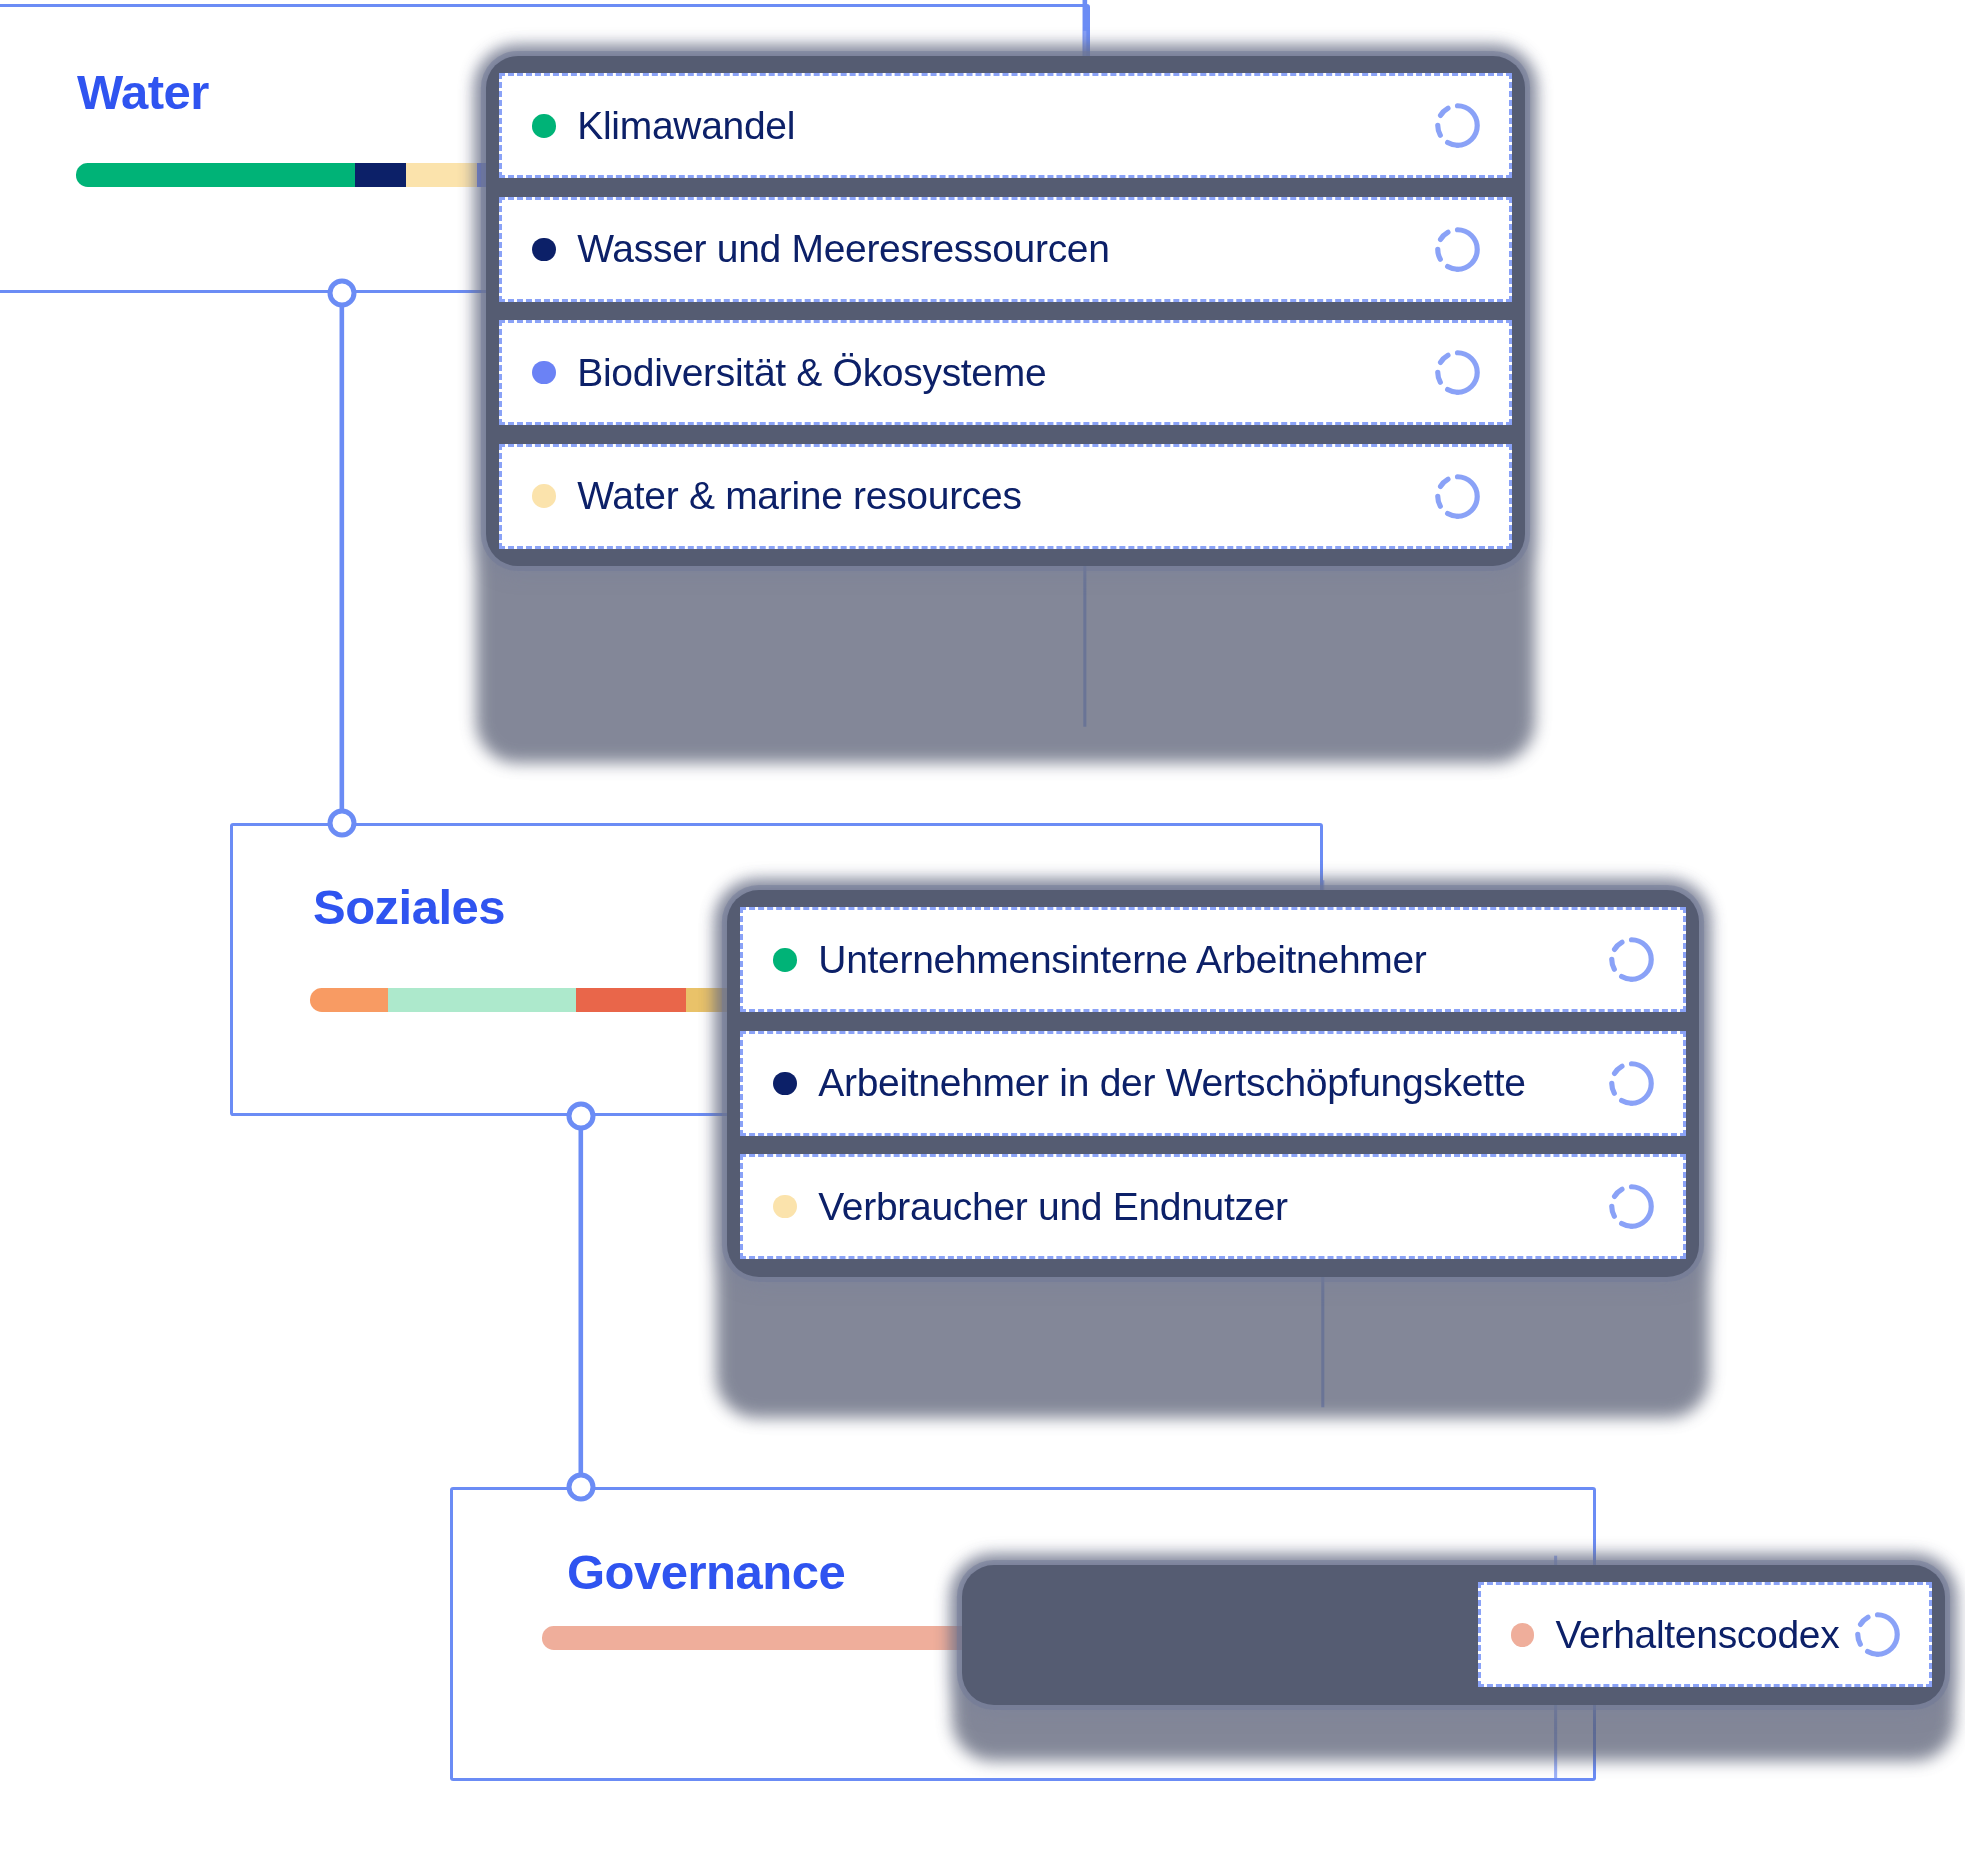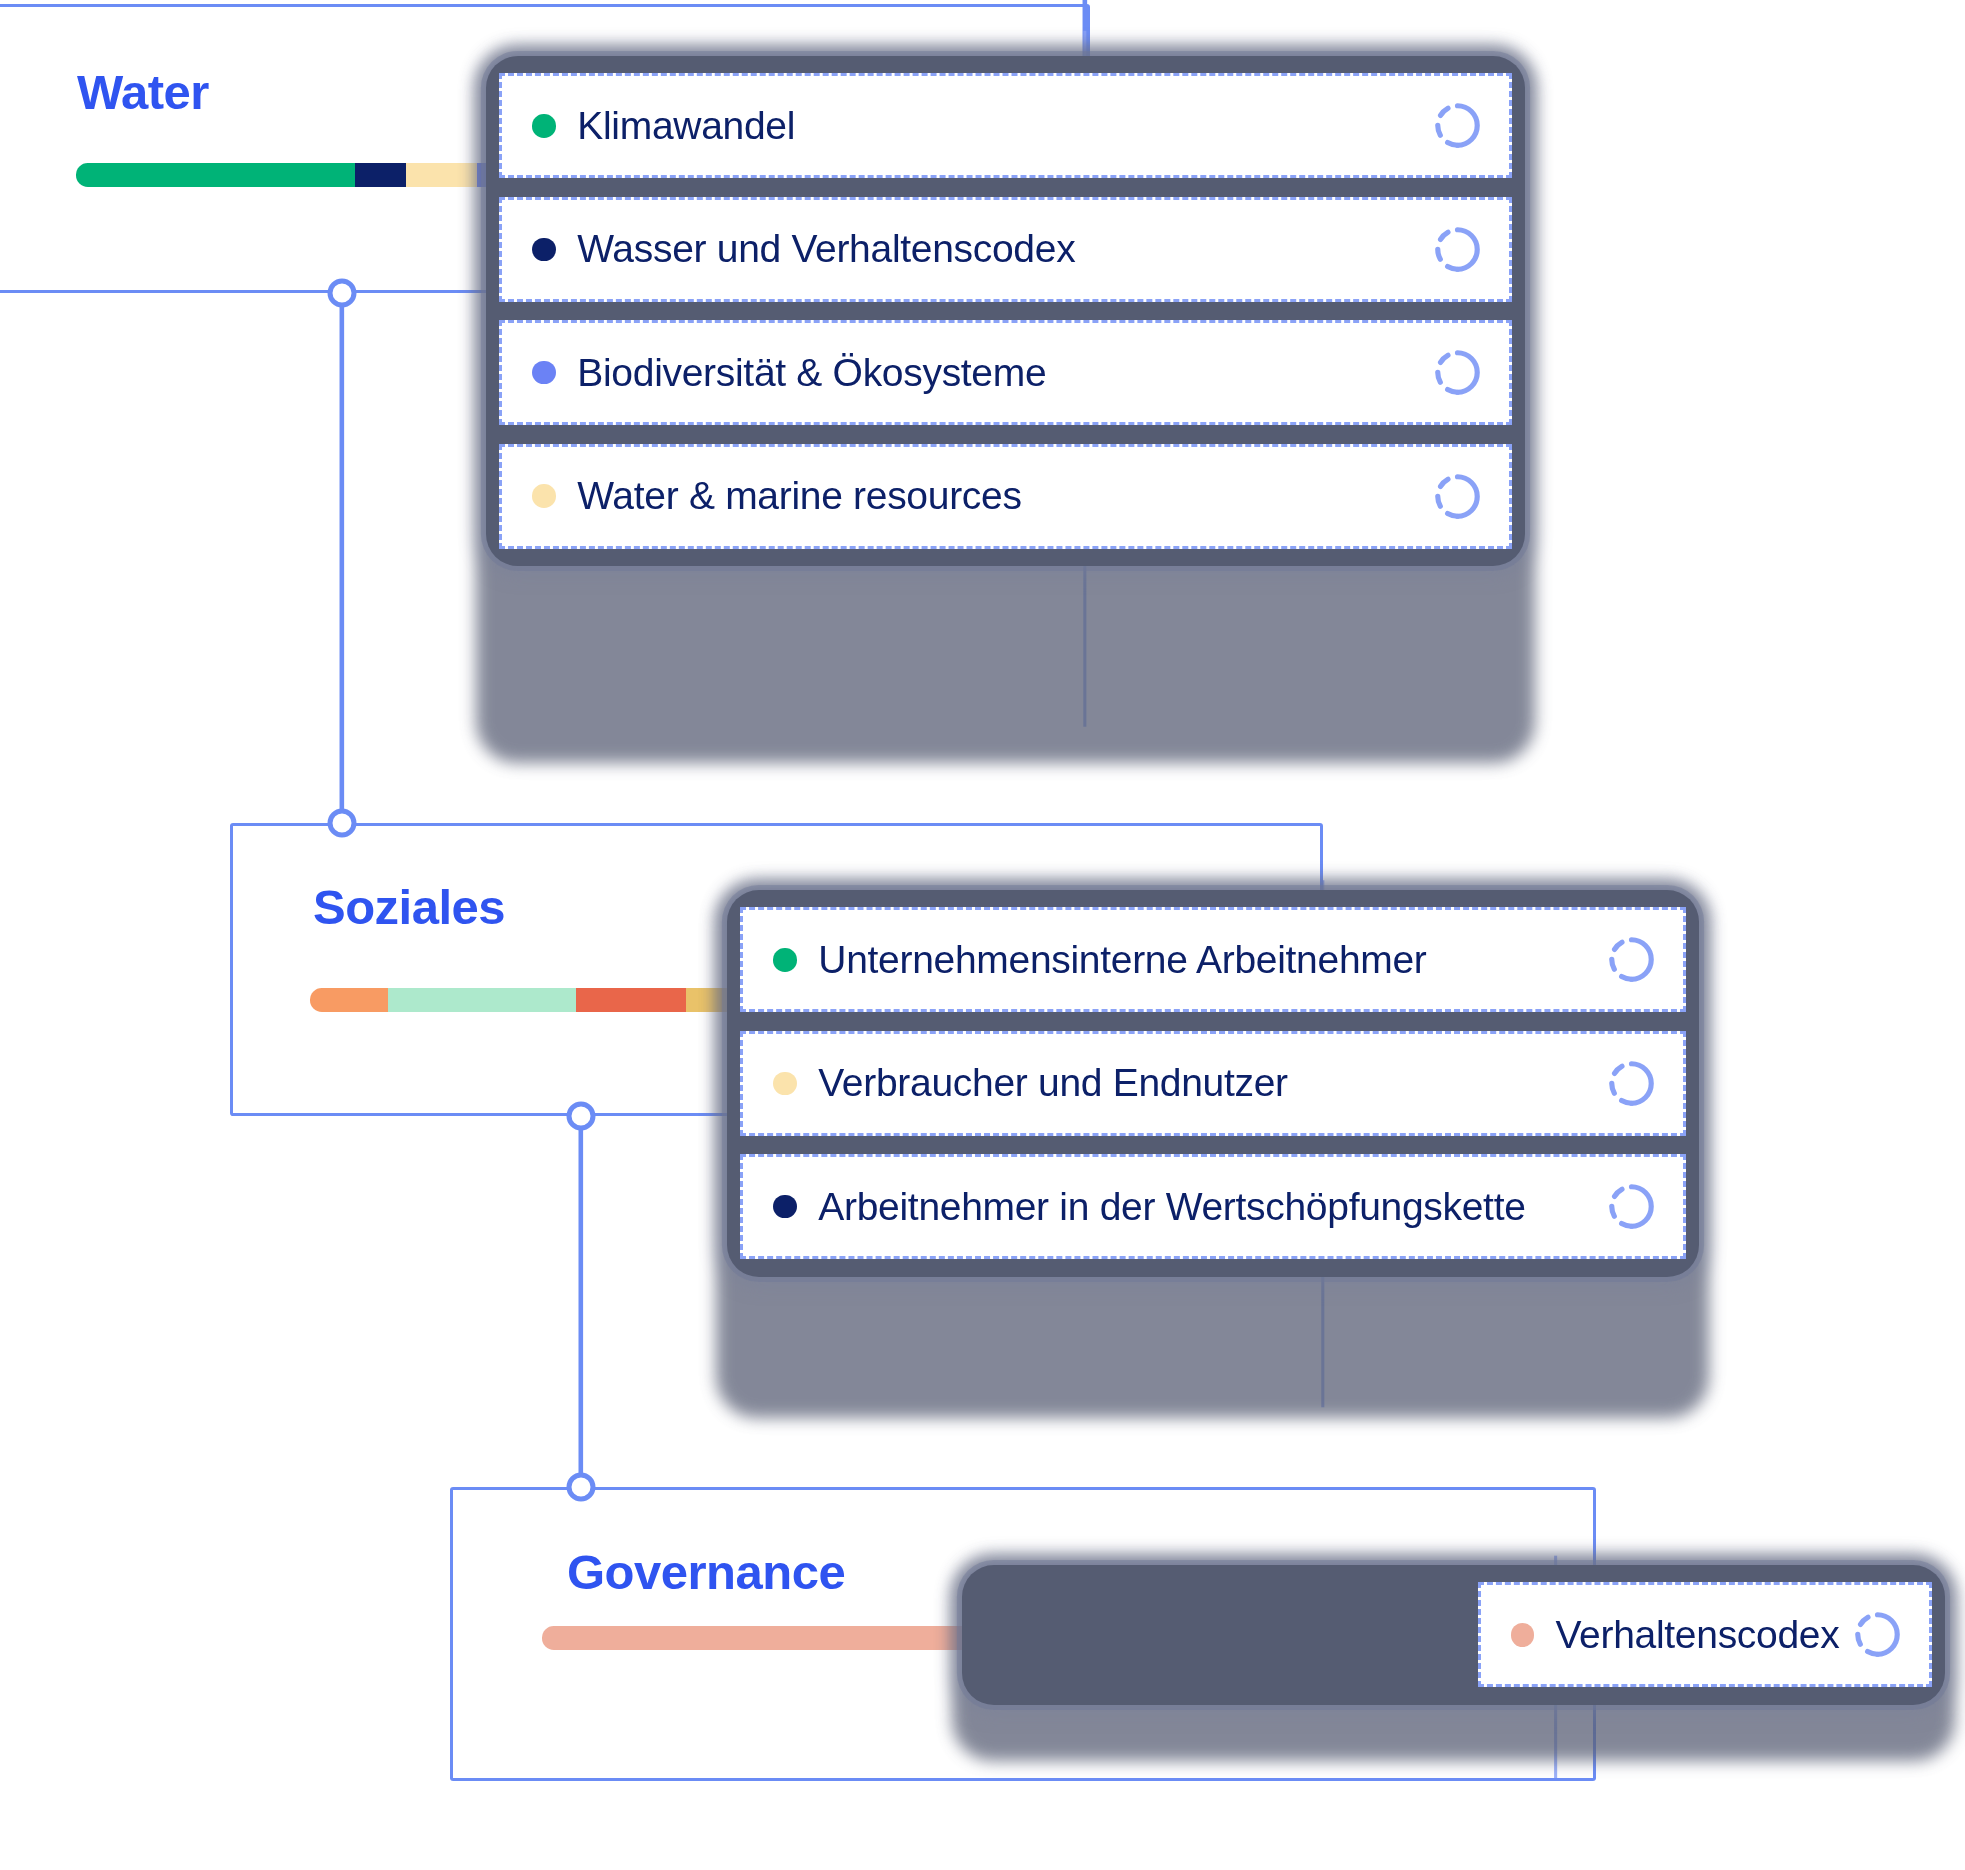--- a/index.html
+++ b/index.html
@@ -161,21 +161,21 @@
   <div class="row">
         <span class="row-dot" style="background: rgb(0, 179, 119);"></span>
         <span class="row-label">Klimawandel</span>
         <svg viewBox="0 0 100 100" class="row-spinner">
           <path d="M 50 8 A 42 42 0 0 1 50 92" fill="none" stroke="#8AA2F7" stroke-width="11" stroke-linecap="round"></path>
           <path d="M 50 92 A 42 42 0 0 1 50 8" fill="none" stroke="#8AA2F7" stroke-width="11" stroke-linecap="round" stroke-dasharray="22 22"></path>
         </svg>
       </div>
       <div class="row">
         <span class="row-dot" style="background: rgb(12, 32, 104);"></span>
-        <span class="row-label">Wasser und Verhaltenscodex</span>
+        <span class="row-label">Wasser und Meeresressourcen</span>
         <svg viewBox="0 0 100 100" class="row-spinner">
           <path d="M 50 8 A 42 42 0 0 1 50 92" fill="none" stroke="#8AA2F7" stroke-width="11" stroke-linecap="round"></path>
           <path d="M 50 92 A 42 42 0 0 1 50 8" fill="none" stroke="#8AA2F7" stroke-width="11" stroke-linecap="round" stroke-dasharray="22 22"></path>
         </svg>
       </div>
       <div class="row">
         <span class="row-dot" style="background: rgb(107, 130, 245);"></span>
         <span class="row-label">Biodiversität &amp; Ökosysteme</span>
         <svg viewBox="0 0 100 100" class="row-spinner">
           <path d="M 50 8 A 42 42 0 0 1 50 92" fill="none" stroke="#8AA2F7" stroke-width="11" stroke-linecap="round"></path>
@@ -210,30 +210,30 @@
   <div class="card" style="left:727px; top:890px; width:972px;">
   <div class="row">
         <span class="row-dot" style="background: rgb(0, 179, 119);"></span>
         <span class="row-label">Unternehmensinterne Arbeitnehmer</span>
         <svg viewBox="0 0 100 100" class="row-spinner">
           <path d="M 50 8 A 42 42 0 0 1 50 92" fill="none" stroke="#8AA2F7" stroke-width="11" stroke-linecap="round"></path>
           <path d="M 50 92 A 42 42 0 0 1 50 8" fill="none" stroke="#8AA2F7" stroke-width="11" stroke-linecap="round" stroke-dasharray="22 22"></path>
         </svg>
       </div>
       <div class="row">
+        <span class="row-dot" style="background: rgb(12, 32, 104);"></span>
+        <span class="row-label">Arbeitnehmer in der Wertschöpfungskette</span>
+        <svg viewBox="0 0 100 100" class="row-spinner">
+          <path d="M 50 8 A 42 42 0 0 1 50 92" fill="none" stroke="#8AA2F7" stroke-width="11" stroke-linecap="round"></path>
+          <path d="M 50 92 A 42 42 0 0 1 50 8" fill="none" stroke="#8AA2F7" stroke-width="11" stroke-linecap="round" stroke-dasharray="22 22"></path>
+        </svg>
+      </div>
+      <div class="row">
         <span class="row-dot" style="background: rgb(251, 227, 172);"></span>
         <span class="row-label">Verbraucher und Endnutzer</span>
-        <svg viewBox="0 0 100 100" class="row-spinner">
-          <path d="M 50 8 A 42 42 0 0 1 50 92" fill="none" stroke="#8AA2F7" stroke-width="11" stroke-linecap="round"></path>
-          <path d="M 50 92 A 42 42 0 0 1 50 8" fill="none" stroke="#8AA2F7" stroke-width="11" stroke-linecap="round" stroke-dasharray="22 22"></path>
-        </svg>
-      </div>
-      <div class="row">
-        <span class="row-dot" style="background: rgb(12, 32, 104);"></span>
-        <span class="row-label">Arbeitnehmer in der Wertschöpfungskette</span>
         <svg viewBox="0 0 100 100" class="row-spinner">
           <path d="M 50 8 A 42 42 0 0 1 50 92" fill="none" stroke="#8AA2F7" stroke-width="11" stroke-linecap="round"></path>
           <path d="M 50 92 A 42 42 0 0 1 50 8" fill="none" stroke="#8AA2F7" stroke-width="11" stroke-linecap="round" stroke-dasharray="22 22"></path>
         </svg>
       </div>
     </div>
 
   <div class="section-frame" style="left:450px; top:1487px; width:1146px; height:294px;"></div>
 
   <div class="section-title" style="left:567px; top:1544px;">Governance</div>

